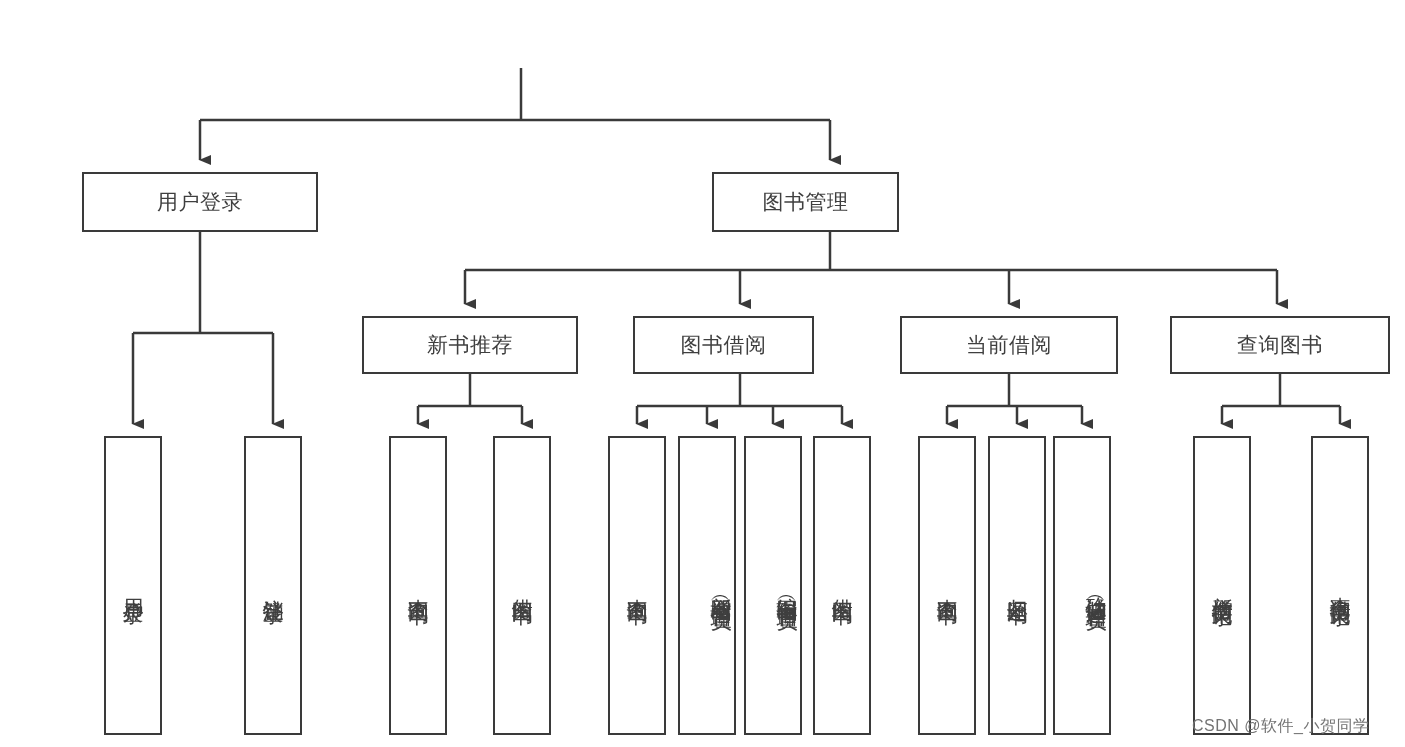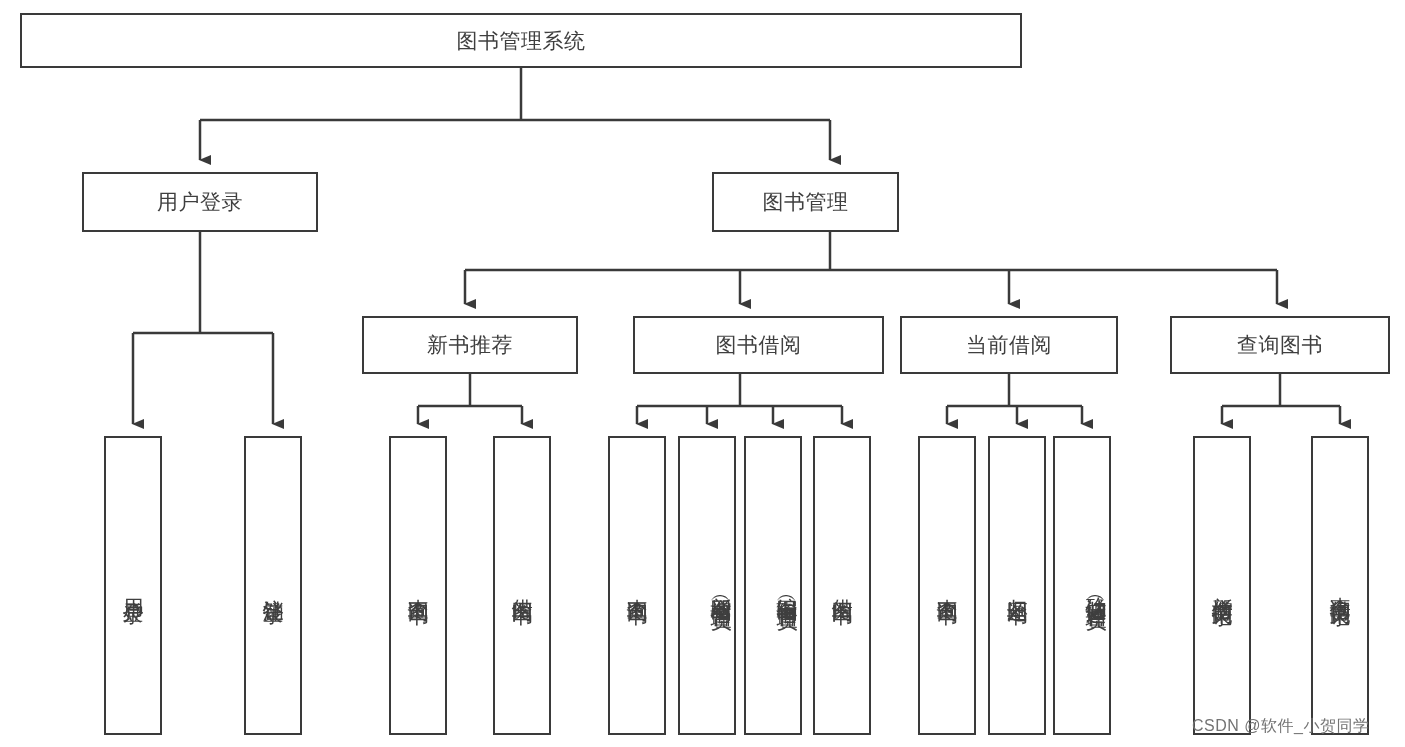--- a/index.html
+++ b/index.html
@@ -113,35 +113,32 @@
       <path d="M1017,406 L1017,424" marker-end="url(#arw)"></path>
       <path d="M1082,406 L1082,424" marker-end="url(#arw)"></path>
 
       <path d="M1280,374 L1280,406"></path>
       <path d="M1222,406 L1340,406"></path>
       <path d="M1222,406 L1222,424" marker-end="url(#arw)"></path>
       <path d="M1340,406 L1340,424" marker-end="url(#arw)"></path>
     </g>
   </svg>
 
-  <div class="node h" style="left:20px; top:13px; width:1002px; height:55px;">
-    <span>图书管理系统</span>
-  </div>
 
   <div class="node h" style="left:82px; top:172px; width:236px; height:60px;">
     <span>用户登录</span>
   </div>
   <div class="node h" style="left:712px; top:172px; width:187px; height:60px;">
     <span>图书管理</span>
   </div>
 
   <div class="node h" style="left:362px; top:316px; width:216px; height:58px;align-items:center;">
     <span>新书推荐</span>
   </div>
-  <div class="node h" style="left:633px; top:316px; width:251px; height:58px;text-align:center;">
+  <div class="node h" style="left:633px; top:316px; width:181px; height:58px;text-align:center;">
     <span>图书借阅</span>
   </div>
   <div class="node h" style="left:900px; top:316px; width:218px; height:58px;">
     <span>当前借阅</span>
   </div>
   <div class="node h" style="left:1170px; top:316px; width:220px; height:58px;">
     <span>查询图书</span>
   </div>
 
   <div class="node v mid" style="left:104px; top:436px; width:58px; height:299px;">

